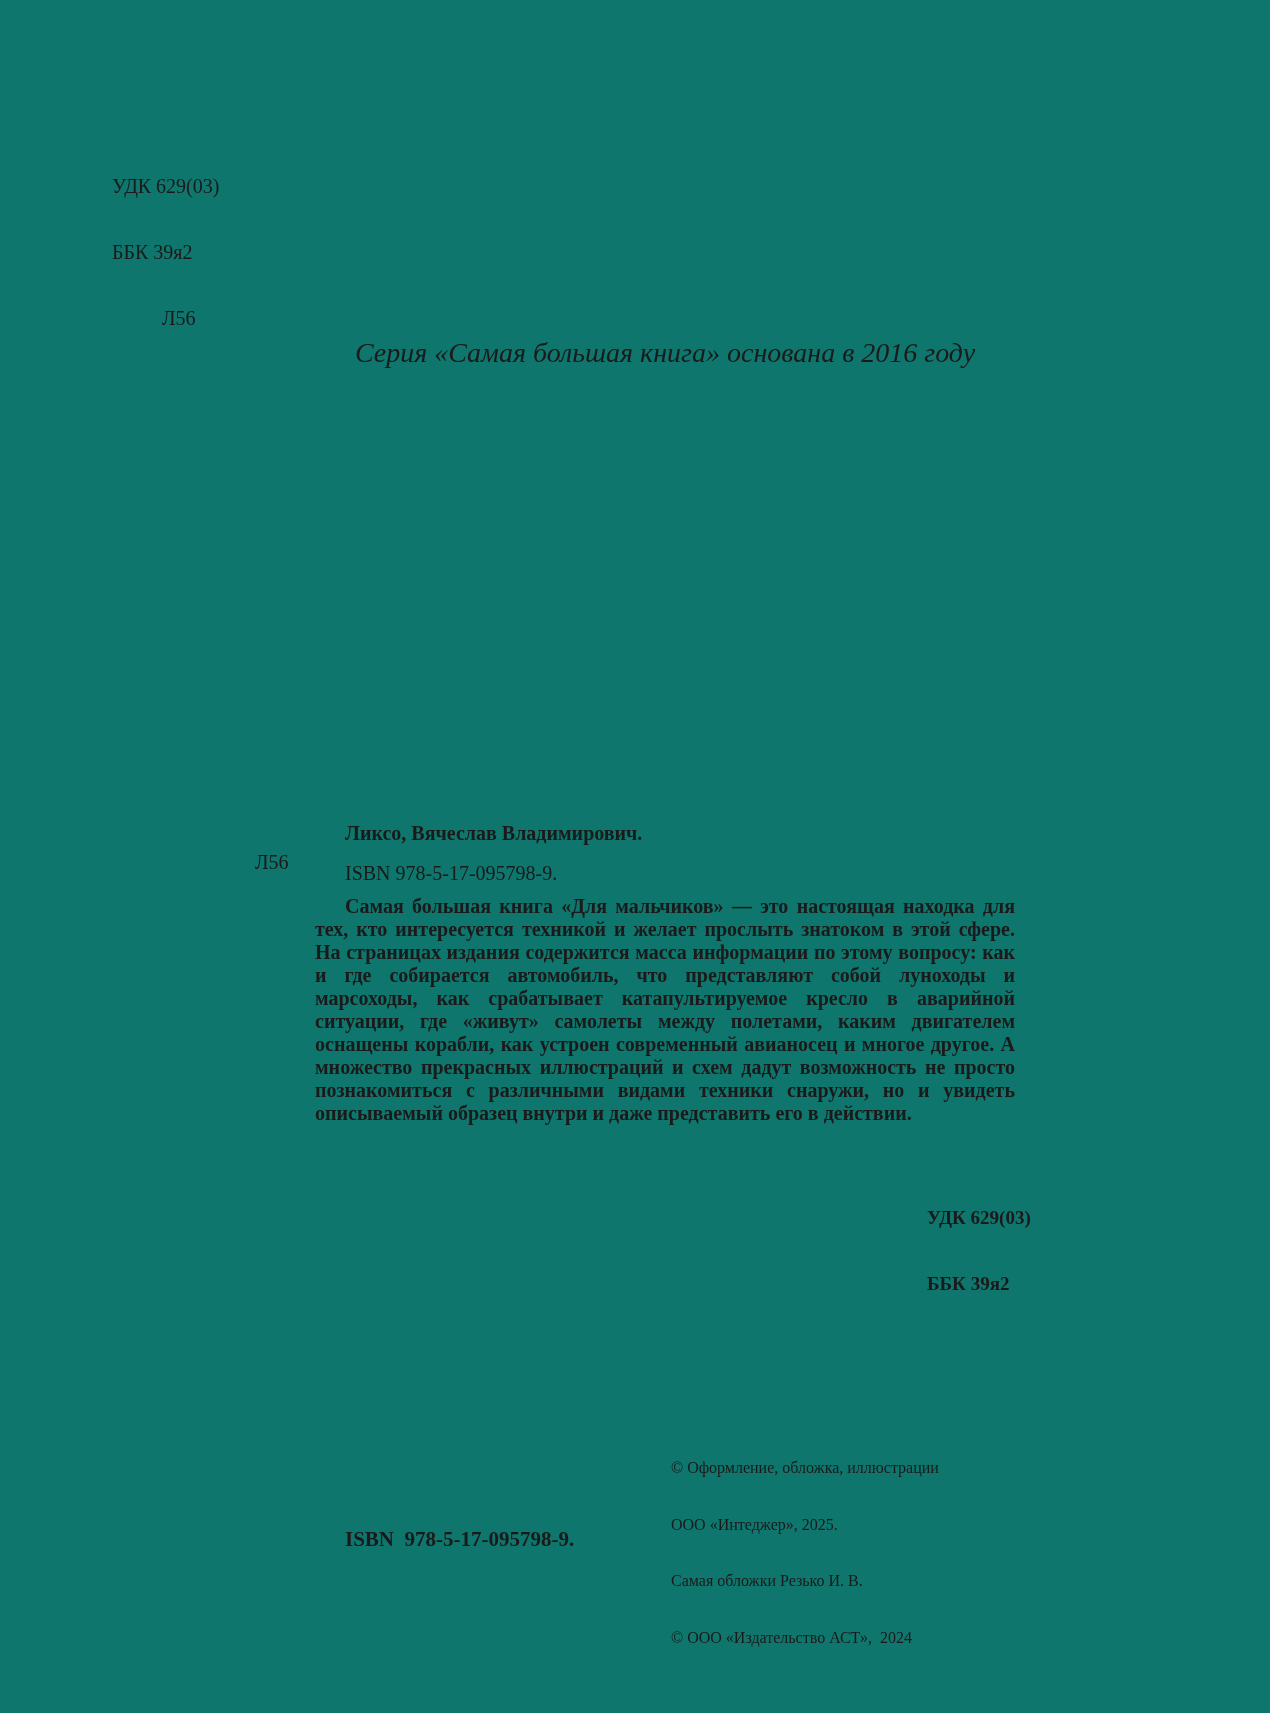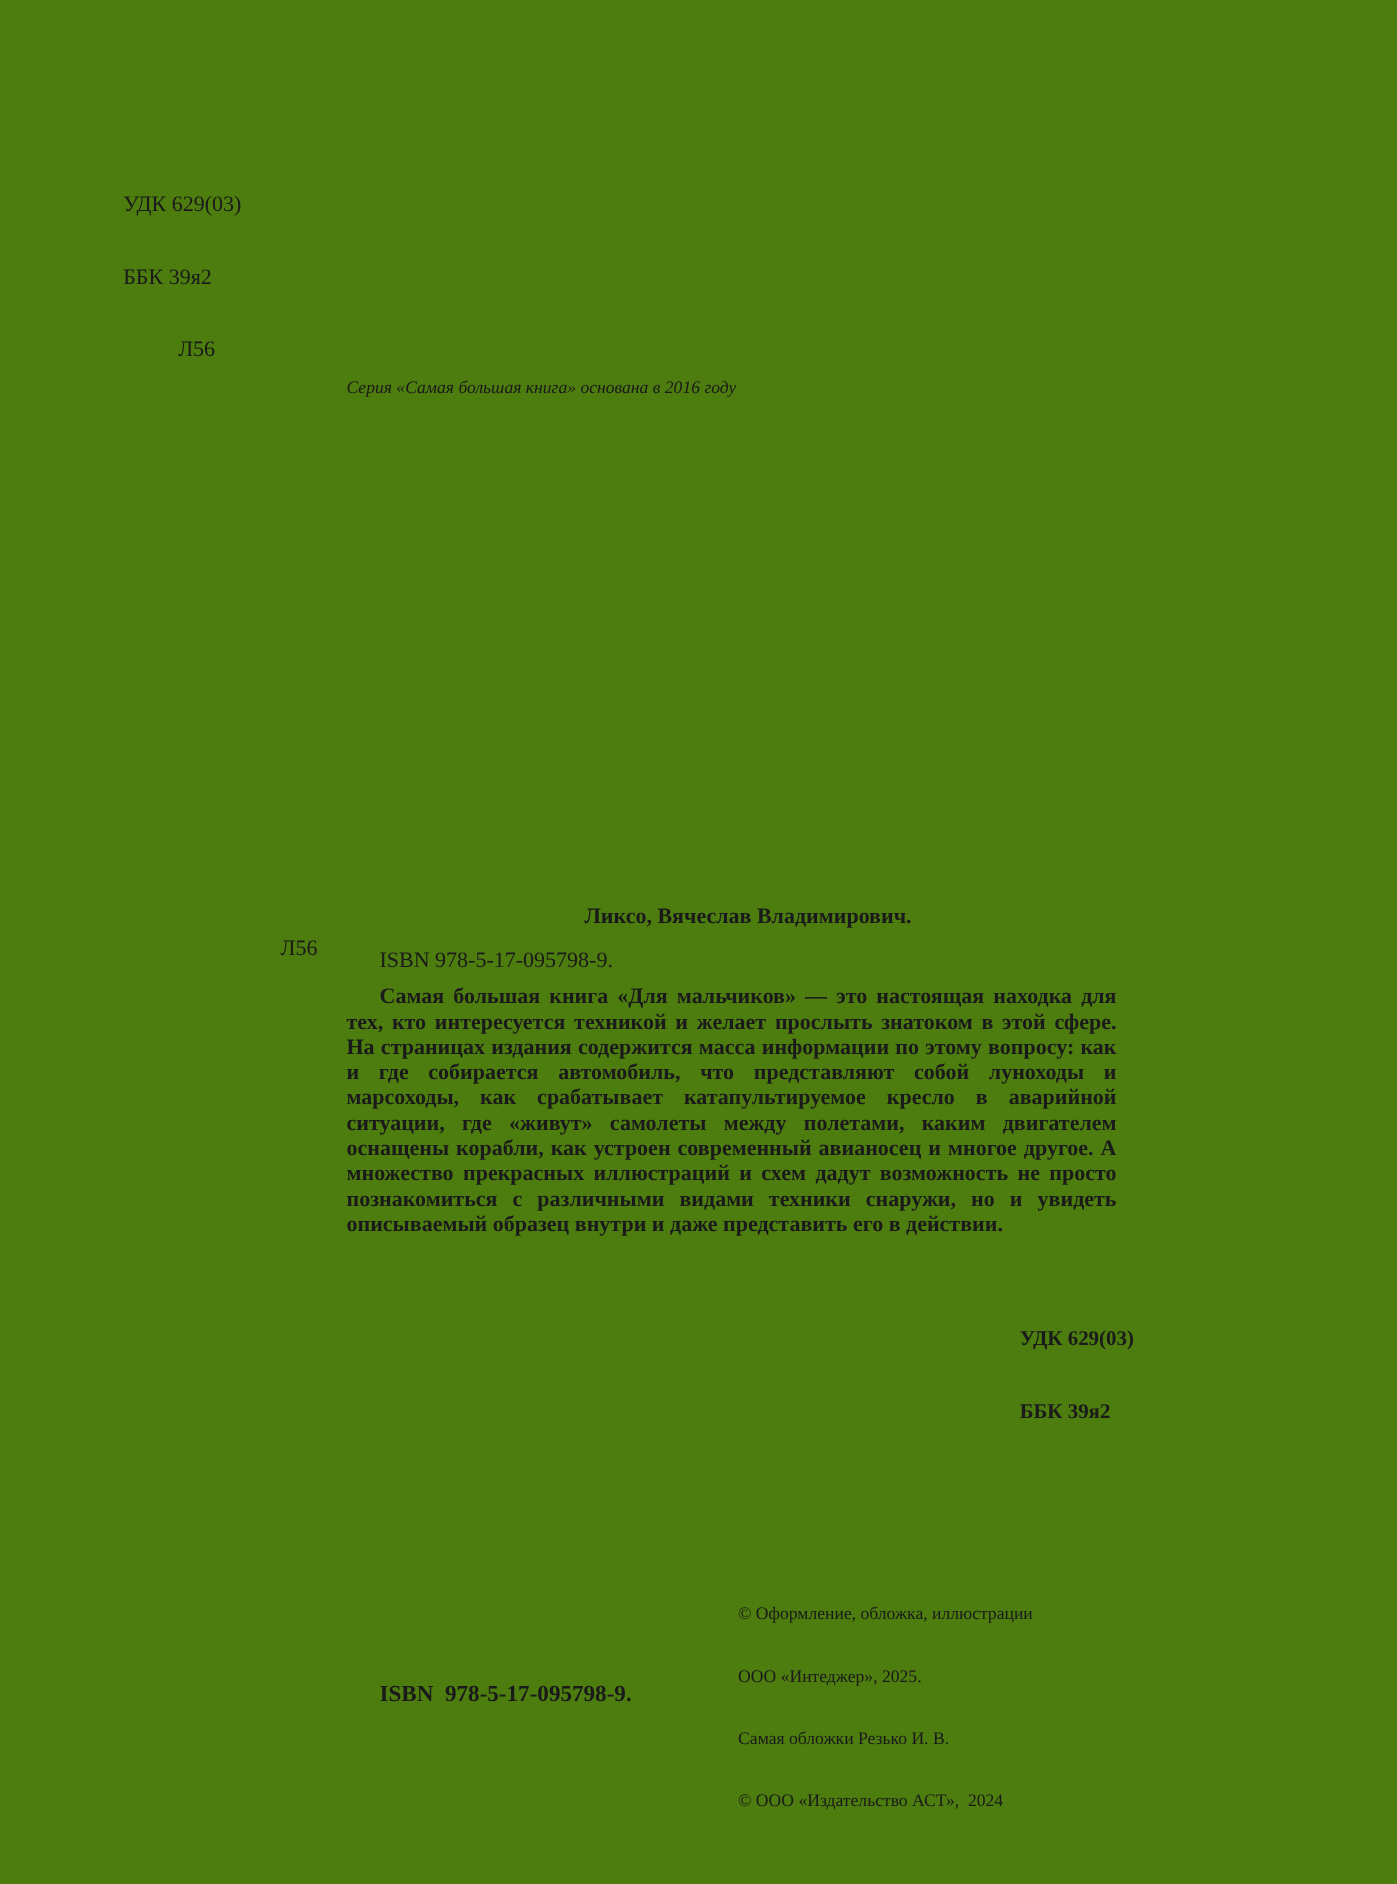--- a/index.html
+++ b/index.html
@@ -4,21 +4,21 @@
 <style>
   html, body {
     margin: 0;
     padding: 0;
     background: #ffffff;
   }
   .page {
     position: relative;
     width: 1270px;
     height: 1713px;
-    background: #4d7c0f;
+    background: #0f766e;
     font-family: "Liberation Serif", "DejaVu Serif", serif;
     color: #1a1a1a;
     overflow: hidden;
   }
 
   
   .top-codes {
     position: absolute;
     left: 112px;
     top: 131px;
@@ -27,40 +27,39 @@
     white-space: pre-wrap;
   }
   .top-codes .sign { padding-left: 50px; }
 
   
   .series {
     position: absolute;
     left: 315px;
     top: 340px;
     width: 700px;
-    text-align: left;
+    text-align: center;
     font-style: italic;
-    font-size: 16px;
+    font-size: 28px;
     line-height: 26px;
   }
 
   
   .card {
     position: absolute;
     left: 315px;
     top: 820px;
     width: 700px;
     font-size: 20px;
   }
   .card p { margin: 0; }
   .card .author {
     font-weight: bold;
     text-indent: 30px;
     line-height: 26px;
-    text-align: center;
   }
   .card .sign {
     position: absolute;
     left: -60px;
     top: 29px;
     line-height: 26px;
   }
   .card .desc {
     text-indent: 30px;
     line-height: 26px;

